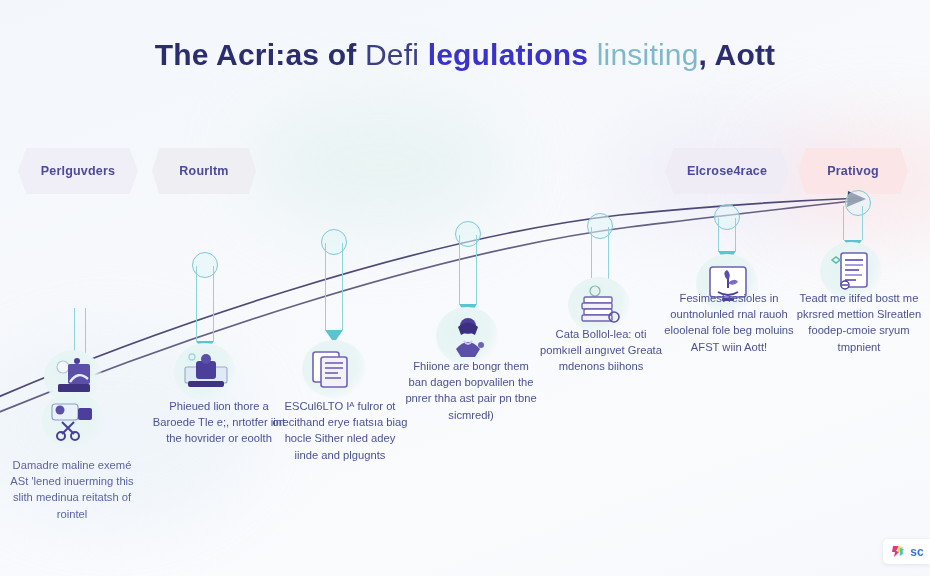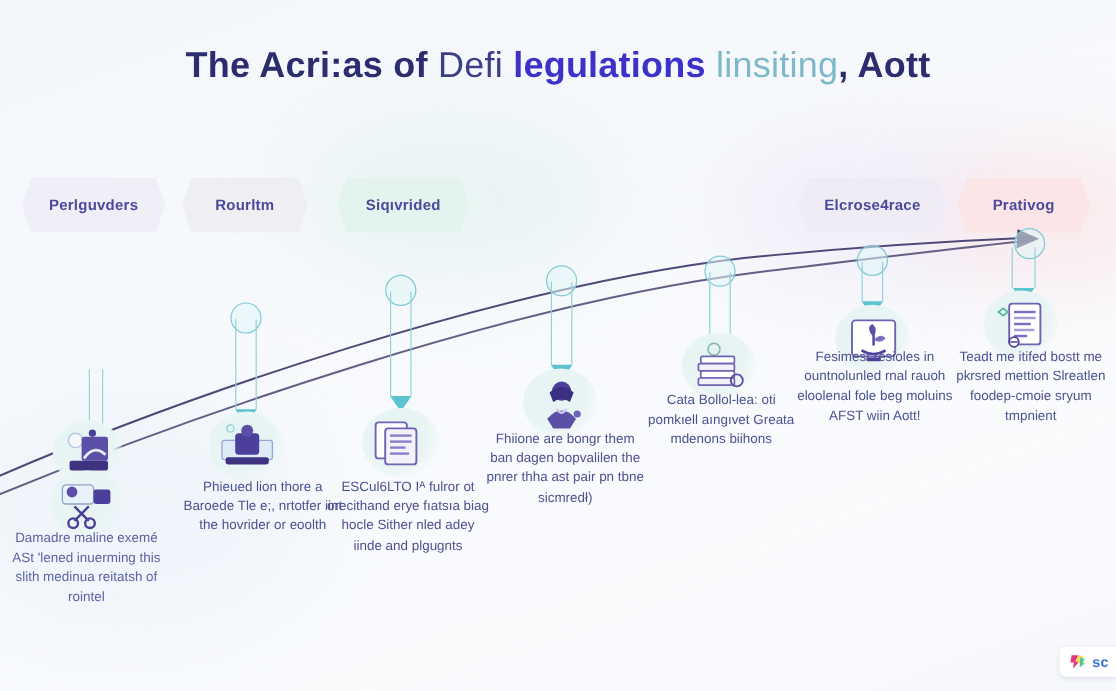--- a/index.html
+++ b/index.html
@@ -81,21 +81,21 @@
     background: radial-gradient(circle at 42% 38%, #e3f4f3 0%, #e9f5f4 55%, rgba(233,245,244,0) 78%);
   }
   .icon-svg { position: absolute; }
 
   
   .desc {
     position: absolute; text-align: center;
     font-size: 11.2px; line-height: 1.45;
     color: #4a5291; font-weight: 400;
   }
-  .desc.c1 { color: #5b63a4; }
+  .desc.c1 { color: #5b63a4; margin-top: 16px; }
 
   
   #watermark {
     position: absolute; right: 0px; bottom: 12px;
     display: flex; align-items: center; gap: 4px;
     background: #ffffff; border-radius: 5px 0 0 5px;
     padding: 5px 6px 5px 8px;
     box-shadow: 0 1px 4px rgba(60,70,120,.12);
   }
   #watermark .wm-txt {
@@ -116,23 +116,20 @@
     <div class="t">
       <span class="t-a">The Acri:as of </span><span class="t-b">Defi </span><span class="t-c">legulations </span><span class="t-d">linsiting</span><span class="t-e">, Aott</span>
     </div>
   </div>
 
   <div class="pill" style="left:18px; top:148px; width:120px; background:#f0eef7;">
     <span>Perlguvders</span>
   </div>
   <div class="pill" style="left:152px; top:148px; width:104px; background:#eeeef3;">
     <span>Rourltm</span>
-  </div>
-  <div class="pill" style="left:281px; top:148px; width:110px; background:#e3f3ee;">
-    <span>Siqıvrided</span>
   </div>
   <div class="pill" style="left:665px; top:148px; width:124px; background:#efecf6;">
     <span>Elcrose4race</span>
   </div>
   <div class="pill" style="left:798px; top:148px; width:110px; background:#fbe5e6;">
     <span>Prativog</span>
   </div>
 
   <svg id="curves" viewBox="0 0 930 576" preserveAspectRatio="none">
     <path d="M -20,405 C 150,330 420,238 620,215 C 720,205 810,200 862,198" fill="none" stroke="#3f3a6b" stroke-width="1.7" opacity=".92"></path>

